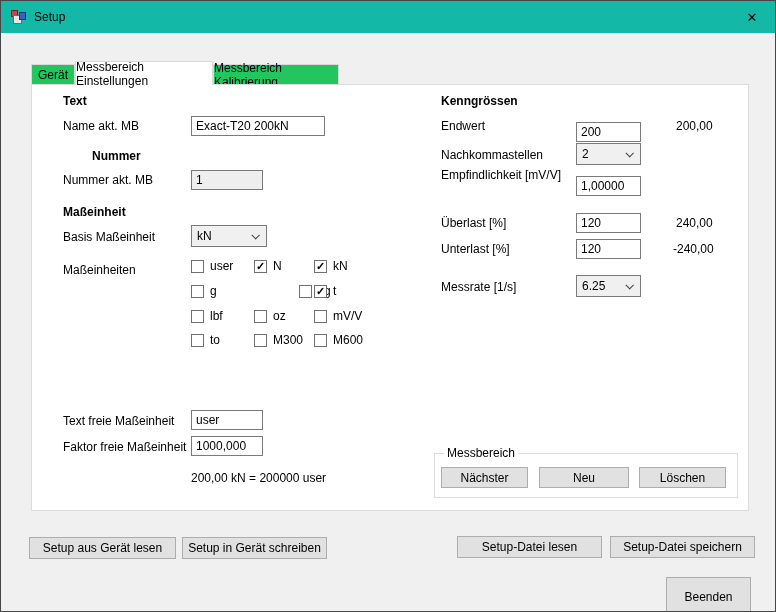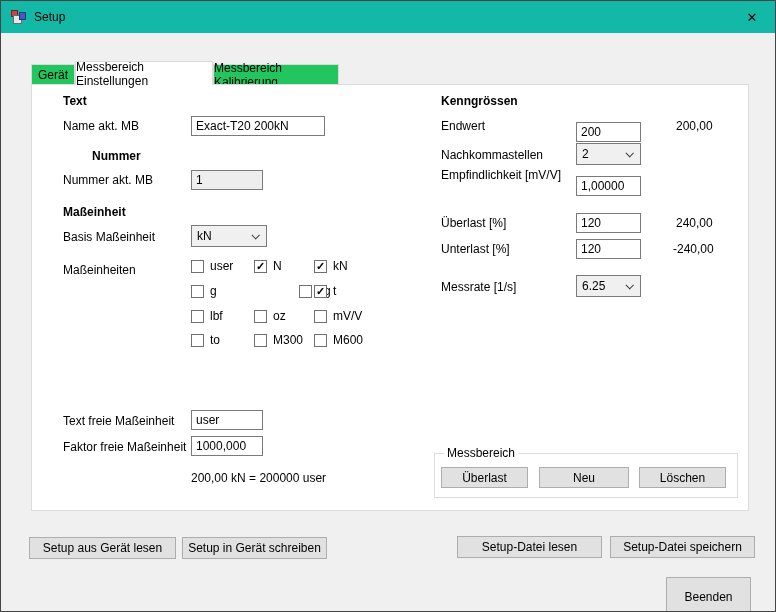--- a/index.html
+++ b/index.html
@@ -230,21 +230,21 @@
   <span class="static" style="left:672px; top:241px;">-240,00</span>
 
   <span class="lbl" style="left:440px; top:279px;">Messrate [1/s]</span>
   <div class="combo" style="left:575px; top:274px; width:65px;">
     <span>6.25</span>
     <span class="chev"></span>
   </div>
 
   <div class="groupbox"></div>
   <span class="groupbox-label">Messbereich</span>
-  <div class="btn" style="left:440px; top:466px; width:87px; height:21px;">Überlast</div>
+  <div class="btn" style="left:440px; top:466px; width:87px; height:21px;">Nächster</div>
   <div class="btn" style="left:538px; top:466px; width:90px; height:21px;">Neu</div>
   <div class="btn" style="left:638px; top:466px; width:87px; height:21px;">Löschen</div>
 
   <div class="btn" style="left:28px; top:536px; width:147px; height:22px;">Setup aus Gerät lesen</div>
   <div class="btn" style="left:181px; top:536px; width:145px; height:22px;">Setup in Gerät schreiben</div>
   <div class="btn" style="left:456px; top:535px; width:145px; height:22px;">Setup-Datei lesen</div>
   <div class="btn" style="left:609px; top:535px; width:145px; height:22px;">Setup-Datei speichern</div>
   <div class="btn" style="left:665px; top:576px; width:85px; height:40px;">Beenden</div>
 
 </div>

